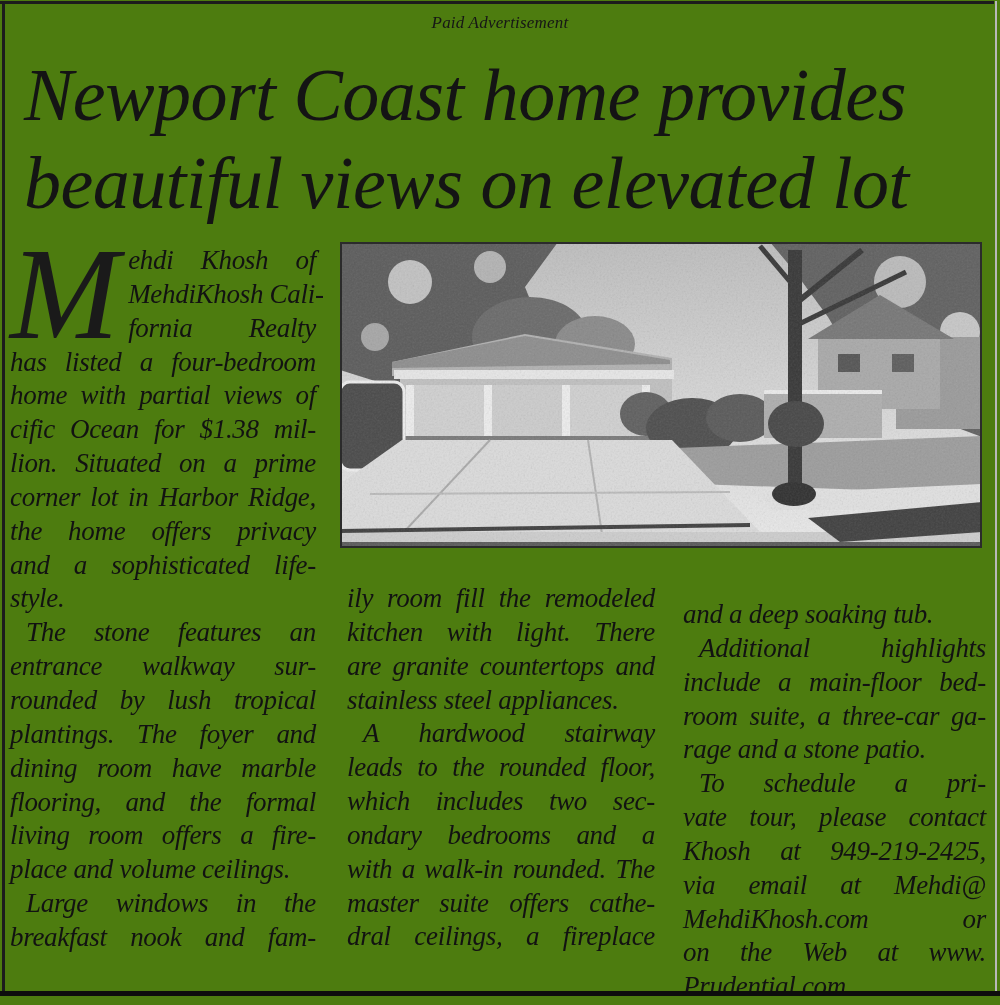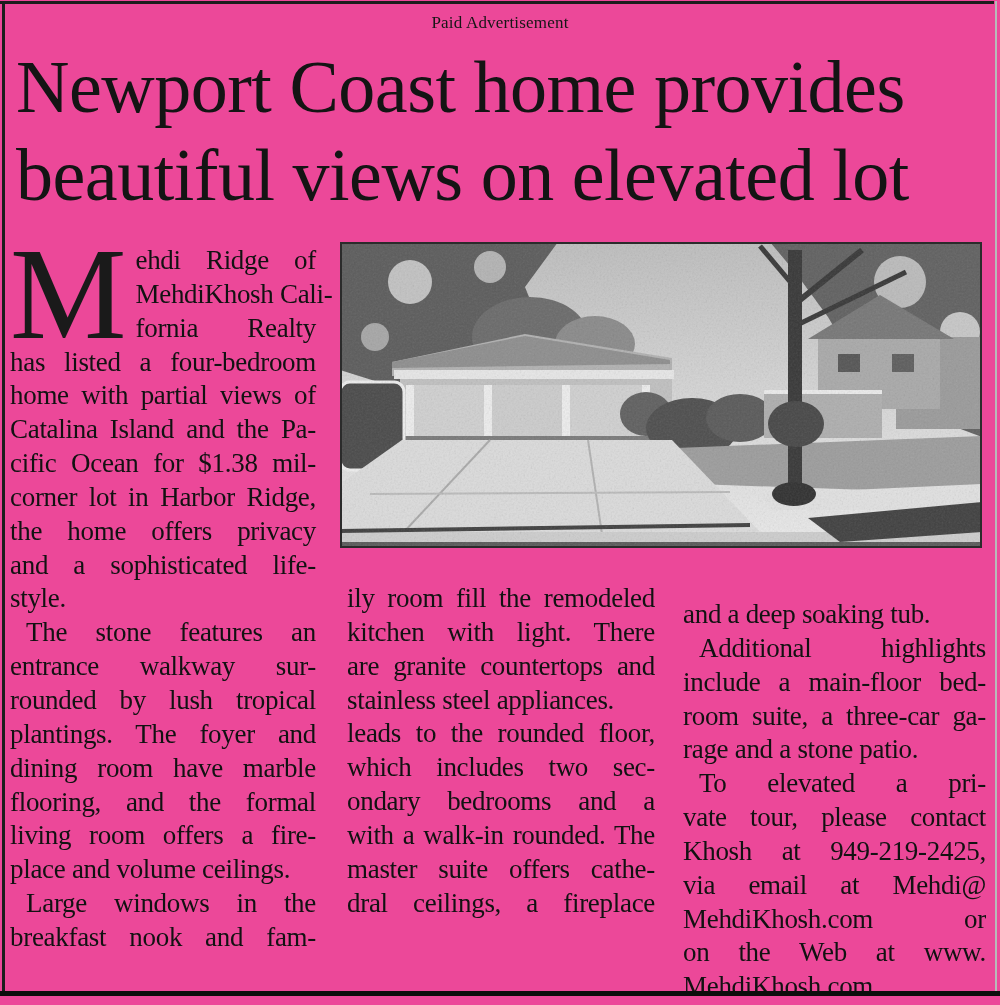--- a/index.html
+++ b/index.html
@@ -1,27 +1,27 @@
 <!DOCTYPE html>
 <html><head>
 <meta charset="utf-8">
 <style>
   html,body{margin:0;padding:0;background:#ffffff;}
   body{width:1000px;height:1005px;position:relative;font-family:"Liberation Serif","DejaVu Serif",serif;color:#111;overflow:hidden;}
-  .page{position:absolute;inset:0;background:#ec4899;}
+  .page{position:absolute;inset:0;background:#4d7c0f;font-style:italic;}
 
   
   .b-top{position:absolute;left:0;top:1px;width:994px;height:3px;background:#1c1c1c;}
   .b-left{position:absolute;left:2px;top:1px;width:3px;height:993px;background:#1c1c1c;}
   .b-bottom{position:absolute;left:0;top:991px;width:1000px;height:5px;background:#0d0d0d;}
   .b-right{position:absolute;left:995px;top:1px;width:2px;height:992px;background:#b9b9b9;}
 
   .tagline{position:absolute;left:0;right:0;top:13px;text-align:center;font-size:17px;letter-spacing:0.2px;color:#161616;}
 
-  .headline{position:absolute;left:16px;top:43px;width:972px;margin:0;font-weight:normal;color:#141414;}
+  .headline{position:absolute;left:16px;top:43px;width:972px;margin:8px;font-weight:normal;color:#141414;}
   .headline .hl{font-size:74px;line-height:88px;white-space:nowrap;letter-spacing:-0.5px;}
 
   .col{position:absolute;}
   .col1{left:10px;top:244px;width:306px;}
   .col2{left:347px;top:582px;width:308px;}
   .col3{left:683px;top:582px;width:303px;margin-top:16px;}
 
   .tl{height:33.85px;line-height:33.85px;font-size:27px;letter-spacing:-0.3px;white-space:nowrap;color:#121212;text-align:left;}
   .tl.just{text-align:justify;text-align-last:justify;text-justify:inter-word;}
   .tl.ind{text-indent:16px;}
@@ -124,67 +124,68 @@
 
       <rect x="0" y="0" width="642" height="306" filter="url(#grain)" opacity="0.28" style="mix-blend-mode:multiply"></rect>
       <rect x="0" y="0" width="642" height="306" filter="url(#grain)" opacity="0.14" style="mix-blend-mode:screen"></rect>
 
       <rect x="1" y="1" width="640" height="304" fill="none" stroke="#2b2b2b" stroke-width="2"></rect>
     </svg>
   </div>
 
   <div class="col col1">
     <div class="dropcap">M</div>
-  <div class="tl just">ehdi Ridge of</div>
+  <div class="tl just">ehdi Khosh of</div>
       <div class="tl just">MehdiKhosh Cali-</div>
       <div class="tl just">fornia Realty</div>
       <div class="tl just">has listed a four-bedroom</div>
       <div class="tl just">home with partial views of</div>
-      <div class="tl just">Catalina Island and the Pa-</div>
       <div class="tl just">cific Ocean for $1.38 mil-</div>
+      <div class="tl just">lion. Situated on a prime</div>
       <div class="tl just">corner lot in Harbor Ridge,</div>
       <div class="tl just">the home offers privacy</div>
       <div class="tl just">and a sophisticated life-</div>
       <div class="tl">style.</div>
       <div class="tl just ind">The stone features an</div>
       <div class="tl just">entrance walkway sur-</div>
       <div class="tl just">rounded by lush tropical</div>
       <div class="tl just">plantings. The foyer and</div>
       <div class="tl just">dining room have marble</div>
       <div class="tl just">flooring, and the formal</div>
       <div class="tl just">living room offers a fire-</div>
       <div class="tl">place and volume ceilings.</div>
       <div class="tl just ind">Large windows in the</div>
       <div class="tl just">breakfast nook and fam-</div>
     </div>
   <div class="col col2">
       <div class="tl just">ily room fill the remodeled</div>
       <div class="tl just">kitchen with light. There</div>
       <div class="tl just">are granite countertops and</div>
       <div class="tl">stainless steel appliances.</div>
+      <div class="tl just ind">A hardwood stairway</div>
       <div class="tl just">leads to the rounded floor,</div>
       <div class="tl just">which includes two sec-</div>
       <div class="tl just">ondary bedrooms and a</div>
       <div class="tl just">with a walk-in rounded. The</div>
       <div class="tl just">master suite offers cathe-</div>
       <div class="tl just">dral ceilings, a fireplace</div>
     </div>
   <div class="col col3">
       <div class="tl">and a deep soaking tub.</div>
       <div class="tl just ind">Additional highlights</div>
       <div class="tl just">include a main-floor bed-</div>
       <div class="tl just">room suite, a three-car ga-</div>
       <div class="tl">rage and a stone patio.</div>
-      <div class="tl just ind">To elevated a pri-</div>
+      <div class="tl just ind">To schedule a pri-</div>
       <div class="tl just">vate tour, please contact</div>
       <div class="tl just">Khosh at 949-219-2425,</div>
       <div class="tl just">via email at Mehdi@</div>
       <div class="tl just">MehdiKhosh.com or</div>
       <div class="tl just">on the Web at www.</div>
-      <div class="tl">MehdiKhosh.com.</div>
+      <div class="tl">Prudential.com.</div>
     </div>
 
   <div class="b-top"></div>
   <div class="b-left"></div>
   <div class="b-right"></div>
   <div class="b-bottom"></div>
 
 </div>
 
 </body></html>

